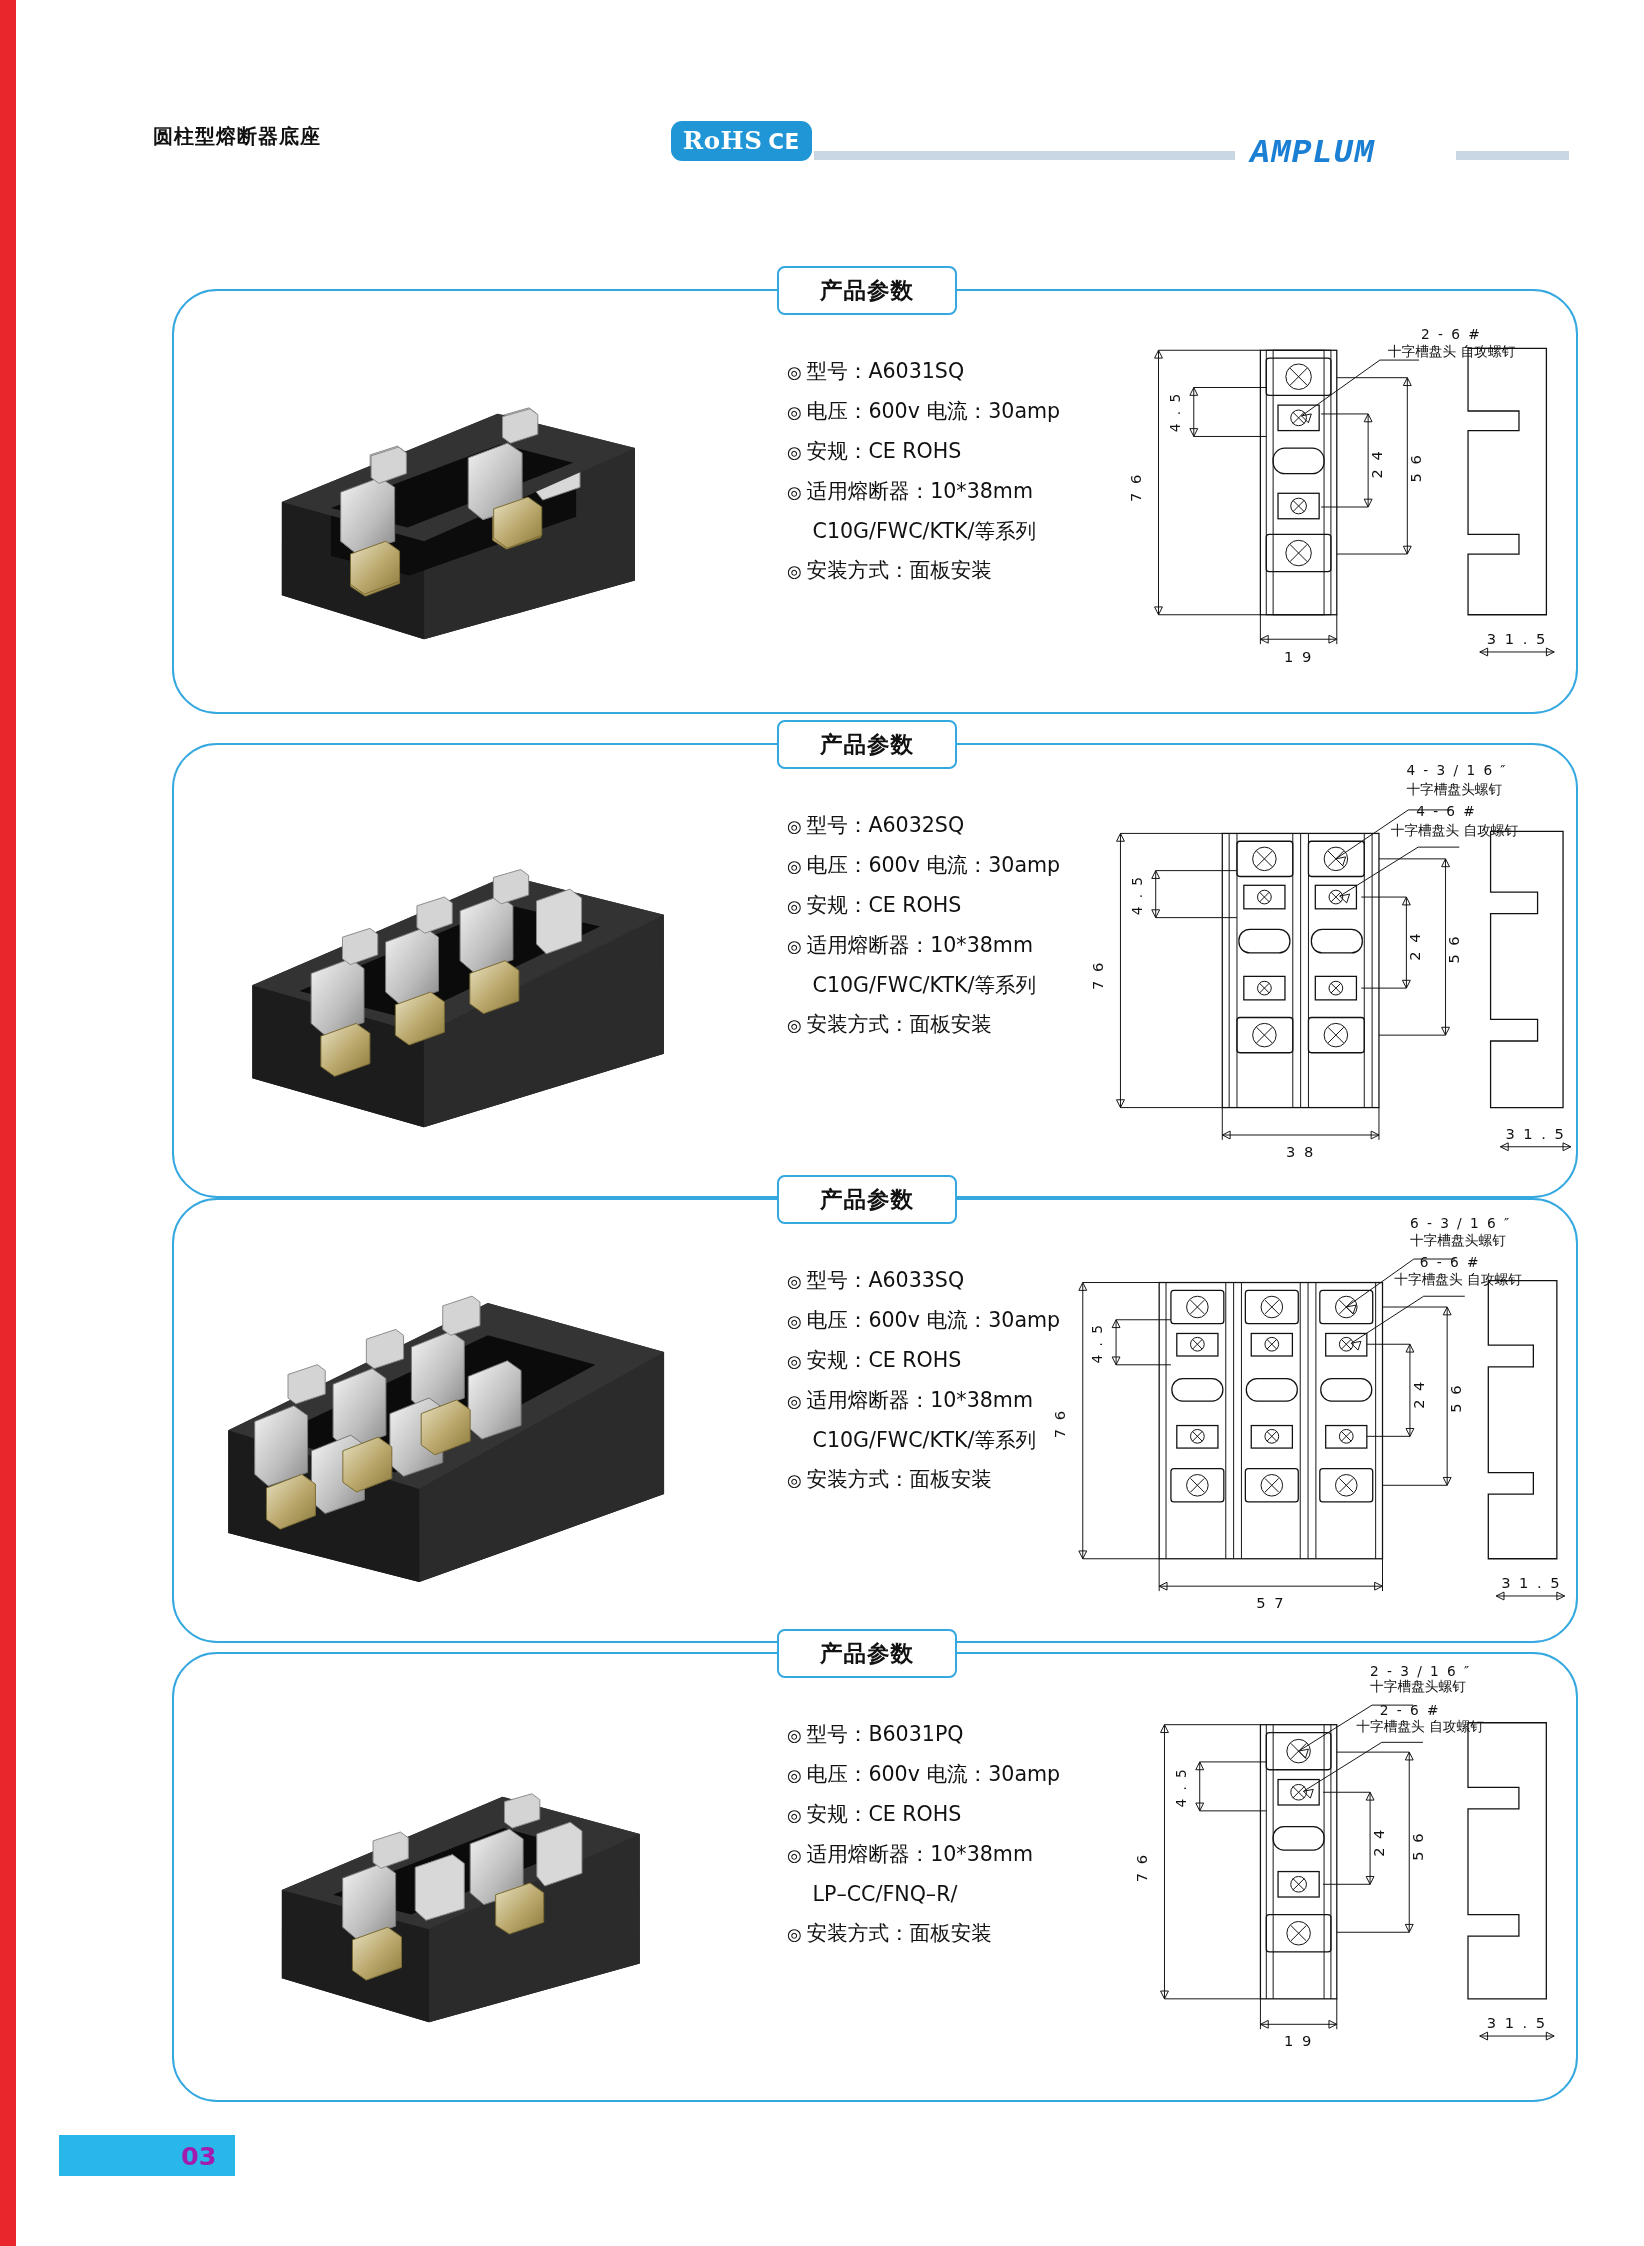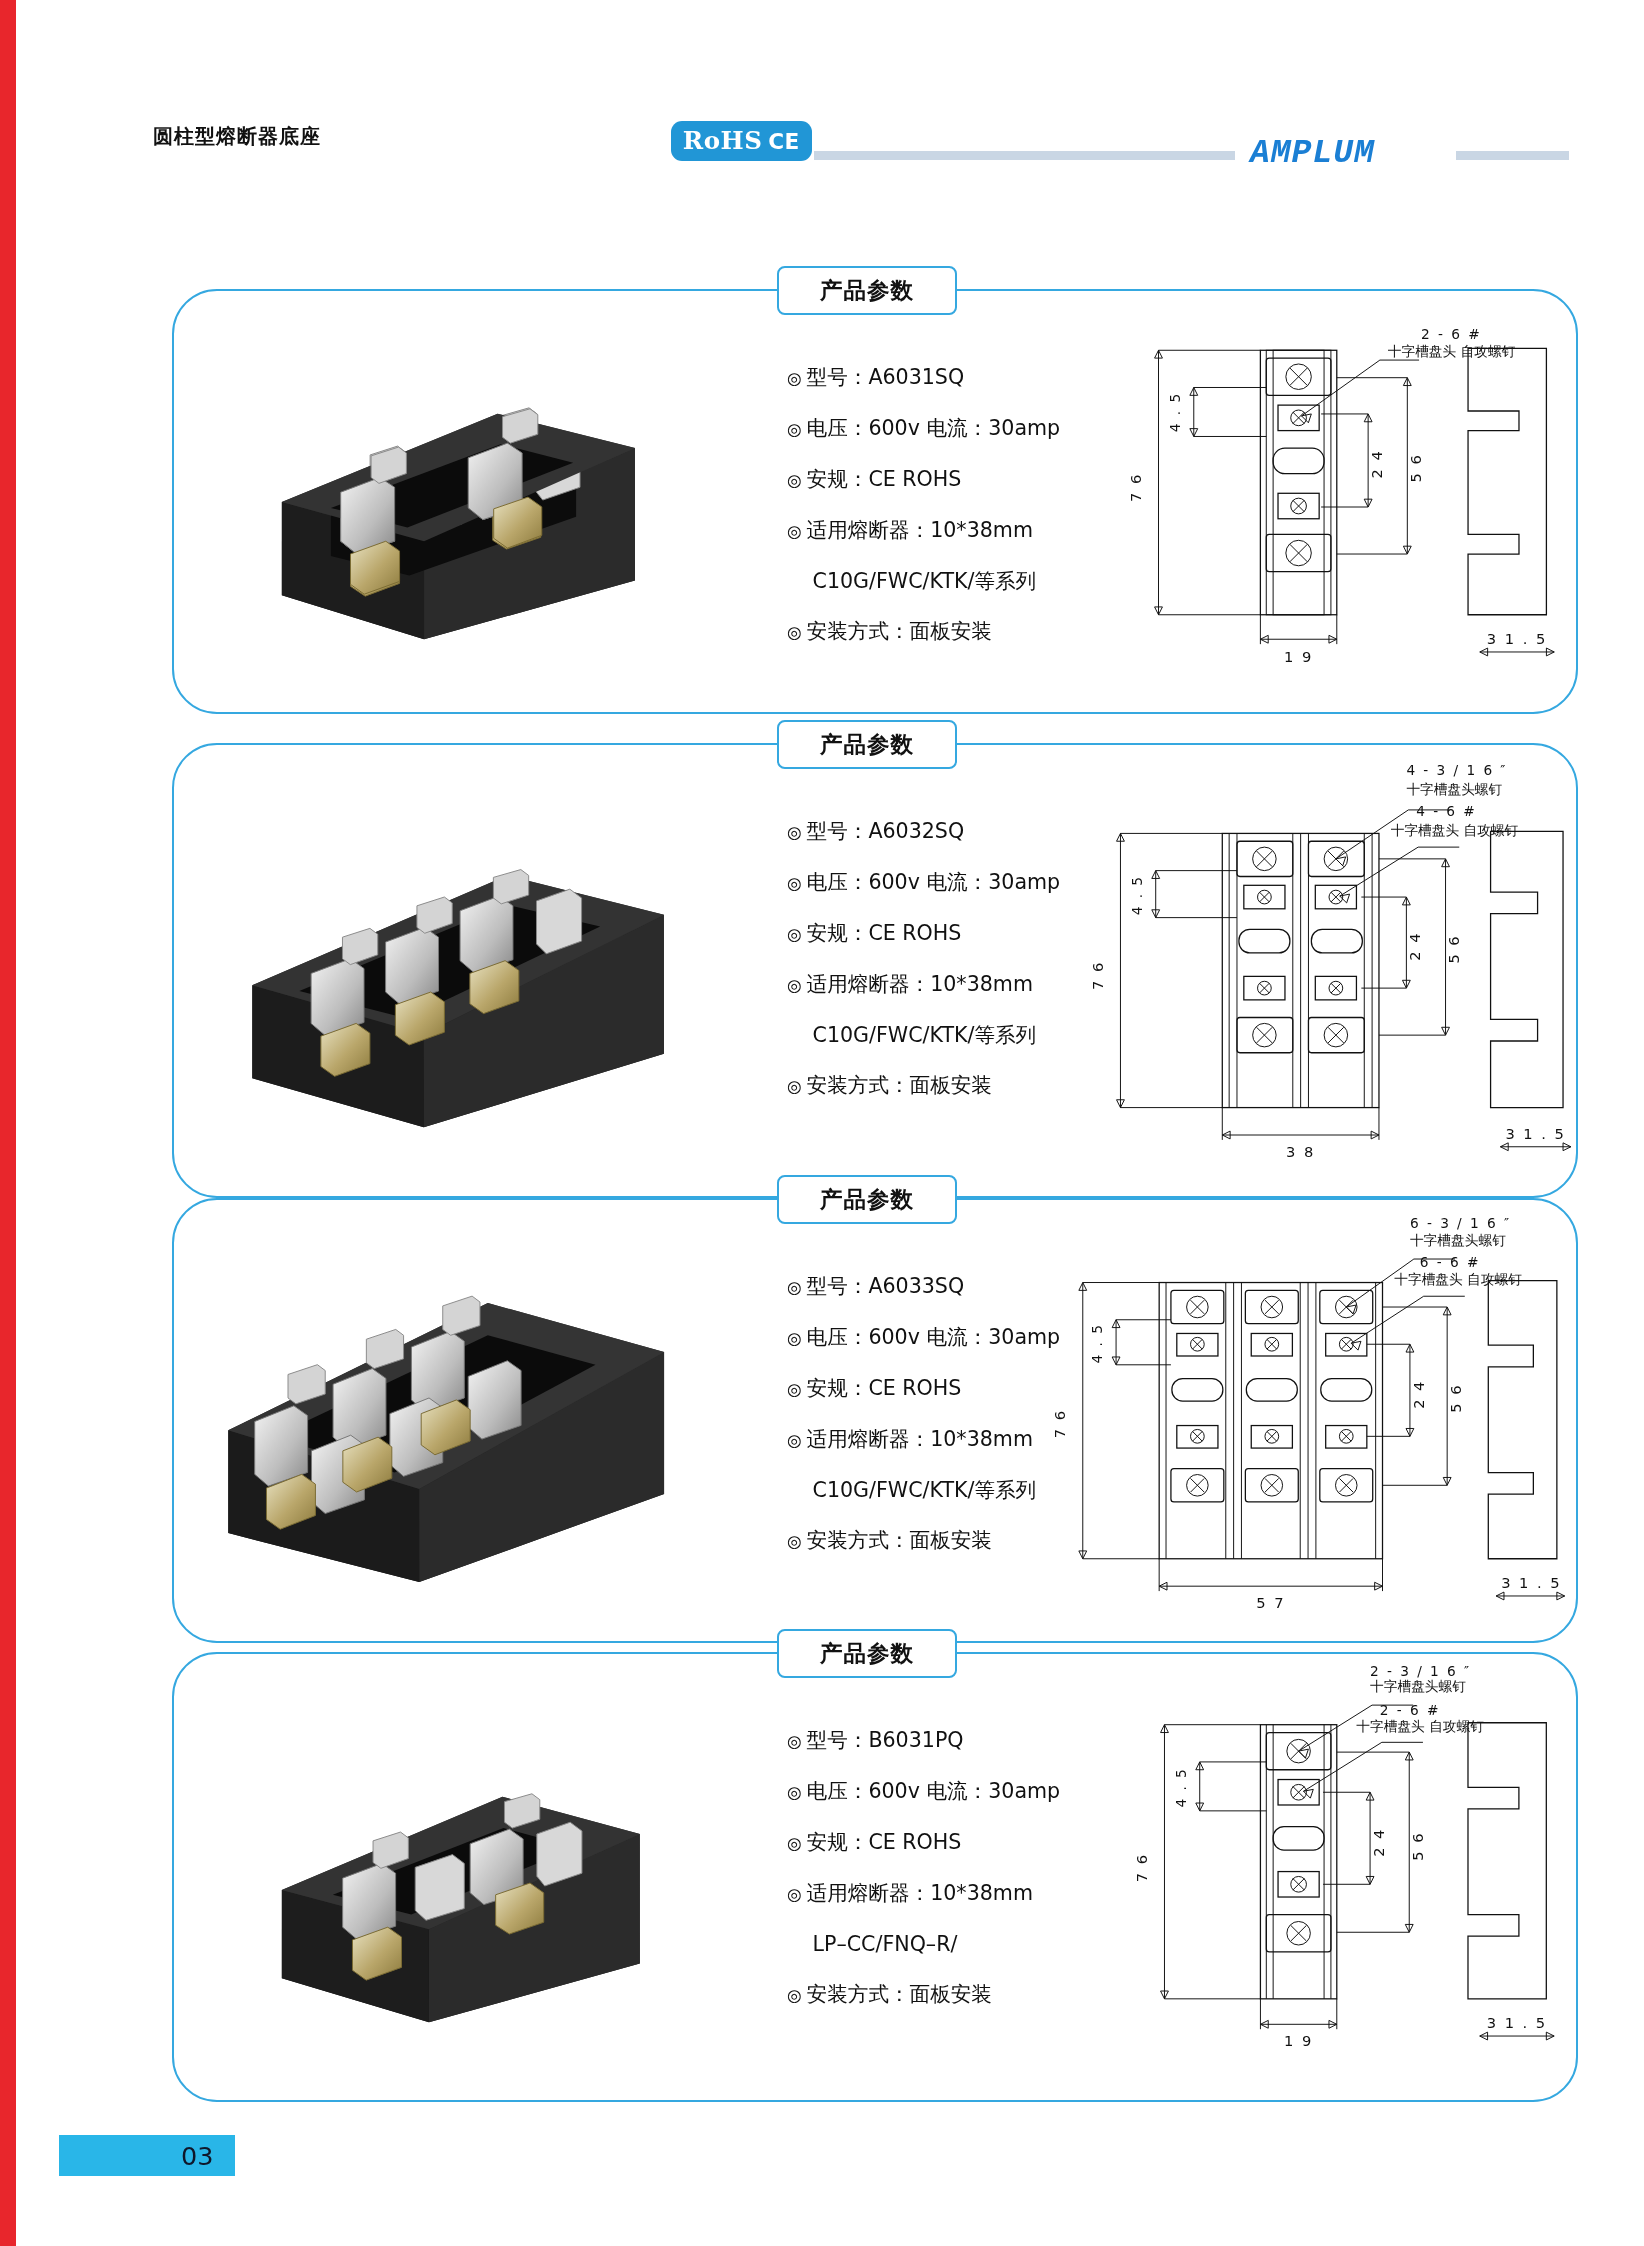--- a/index.html
+++ b/index.html
@@ -71,21 +71,21 @@
     border:2px solid #35a8e0;
     border-radius:7.8px;
     background:#fff;
     display:flex;align-items:center;justify-content:center;
     font-size:22.5px;font-weight:bold;color:#111;
     letter-spacing:1px;
   }
   .specs{
     position:absolute;
     left:613px;top:61px;
-    font-size:20.6px;color:#111;line-height:50px;
+    font-size:20.6px;color:#111;line-height:39px;
   }
   .specs .row{white-space:nowrap;}
   .specs .bullet{
     display:inline-block;width:19.6px;color:#111;font-size:16.7px;
   }
   .specs .indent{padding-left:25.5px;}
 
   
   .photo{
     position:absolute;
@@ -101,21 +101,21 @@
   .txt-cn{font-family:"DejaVu Sans","Liberation Sans",sans-serif;font-size:14px;fill:#111;}
   .txt-sm{font-family:"DejaVu Sans","Liberation Sans",sans-serif;font-size:14px;fill:#111;letter-spacing:2px;}
 
   
   .footer-bar{
     position:absolute;left:59px;bottom:71px;width:176px;height:41px;
     background:#29b6e8;
   }
   .footer-num{
     position:absolute;left:181px;bottom:76px;
-    font-size:25.5px;font-weight:normal;color:#0f172a;
+    font-size:25.5px;font-weight:bold;color:#a21caf;
   }
 </style>
 </head>
 <body>
 
 <div class="page">
 
   <div class="left-bar"></div>
 
   <div class="header">

